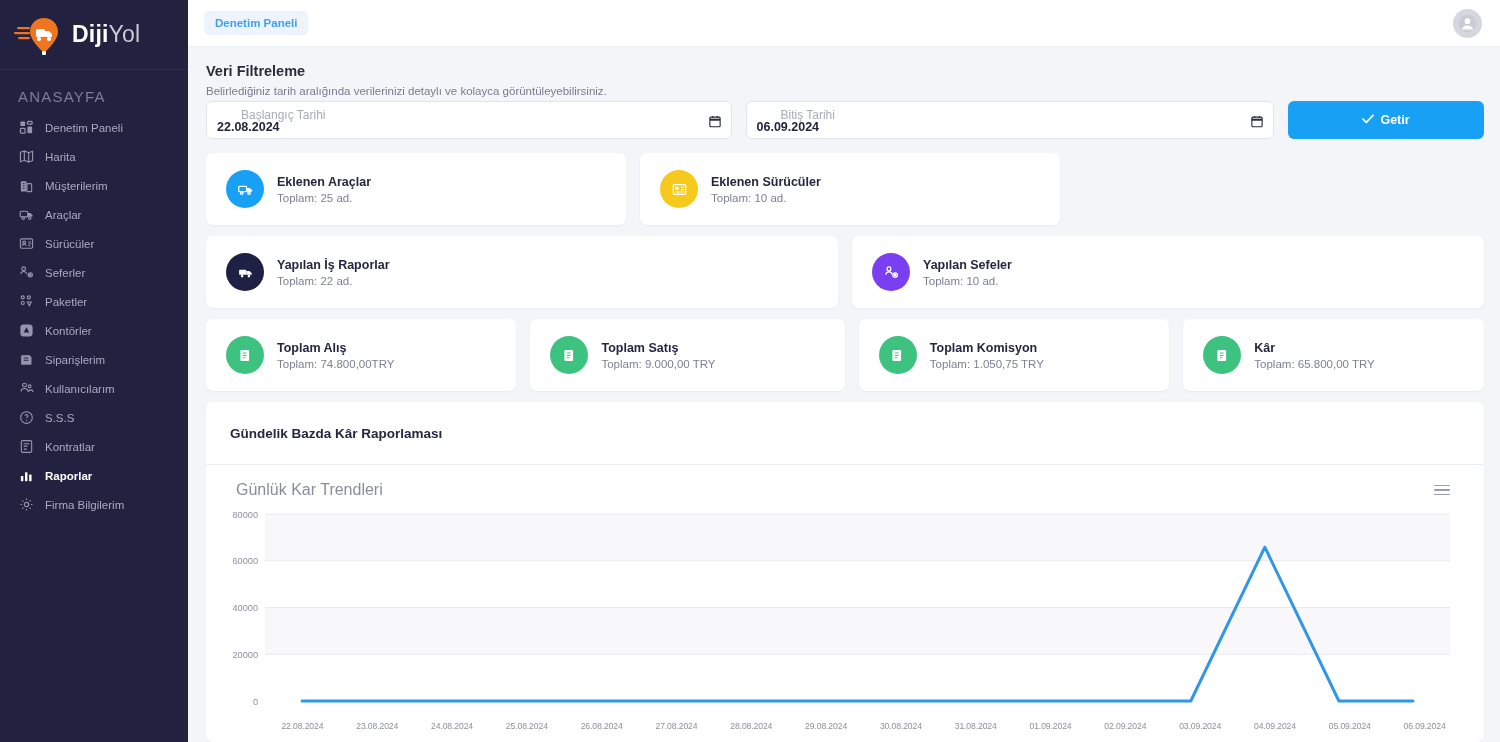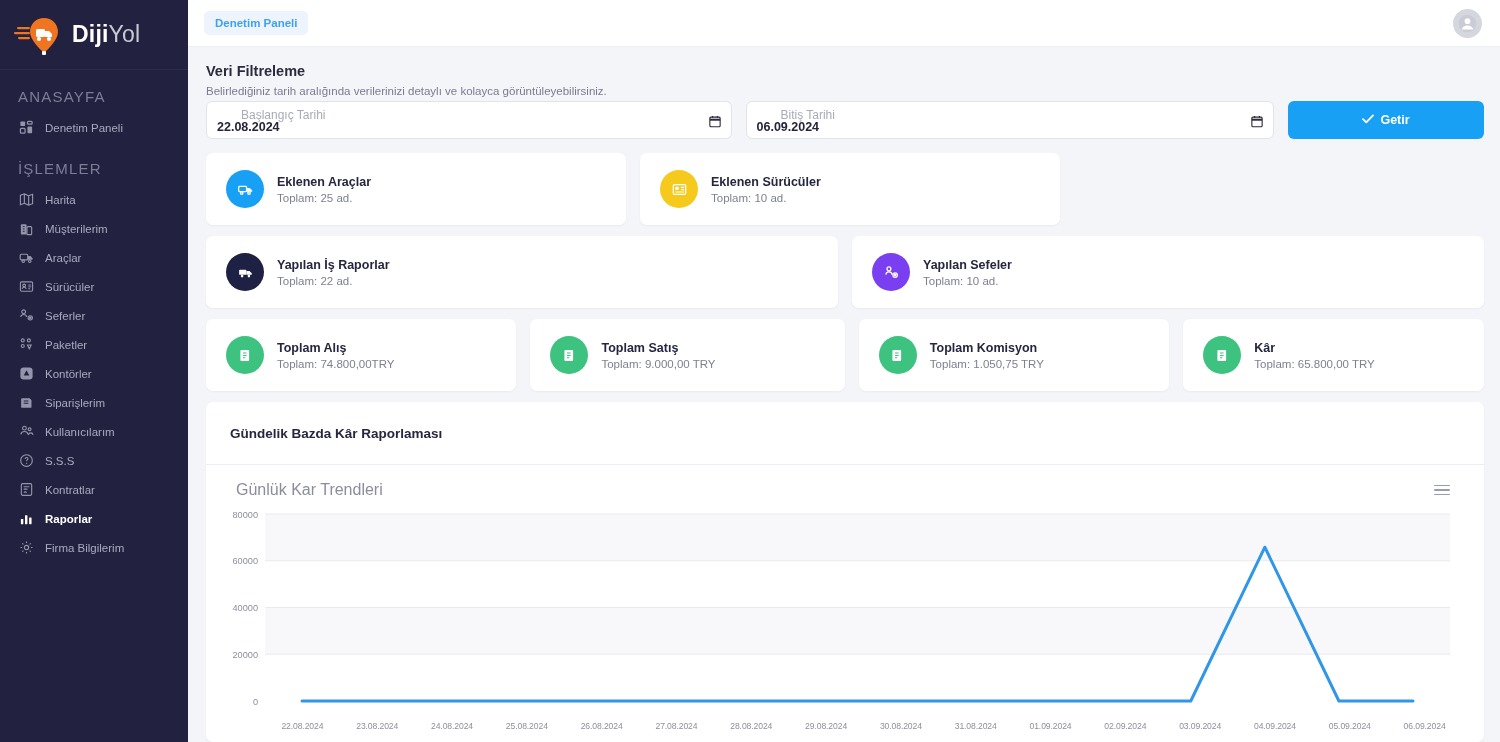--- a/index.html
+++ b/index.html
@@ -158,21 +158,20 @@
           <svg width="15" height="15" viewBox="0 0 16 16" fill="none" stroke="currentColor" stroke-width="1.3">
             <rect x="1.5" y="1.5" width="5" height="5" rx="1" fill="currentColor" stroke="none"></rect>
             <rect x="9" y="1.5" width="5" height="3" rx="1"></rect>
             <rect x="1.5" y="9" width="5" height="5" rx="1"></rect>
             <rect x="9" y="7" width="5" height="7" rx="1" fill="currentColor" stroke="none"></rect>
           </svg>
         </span>
         <span>Denetim Paneli</span>
       </div>
 
-      <div class="nav-section">İŞLEMLER</div>
 
       <div class="nav-item">
         <span class="nav-ico">
           <svg width="15" height="15" viewBox="0 0 16 16" fill="none" stroke="currentColor" stroke-width="1.2">
             <path d="M1.5 3.5 L5.7 2 L10.3 4 L14.5 2.5 V12.5 L10.3 14 L5.7 12 L1.5 13.5 Z"></path>
             <path d="M5.7 2 V12"></path>
               <path d="M10.3 4 V14"></path>
           </svg>
         </span>
         <span>Harita</span>

